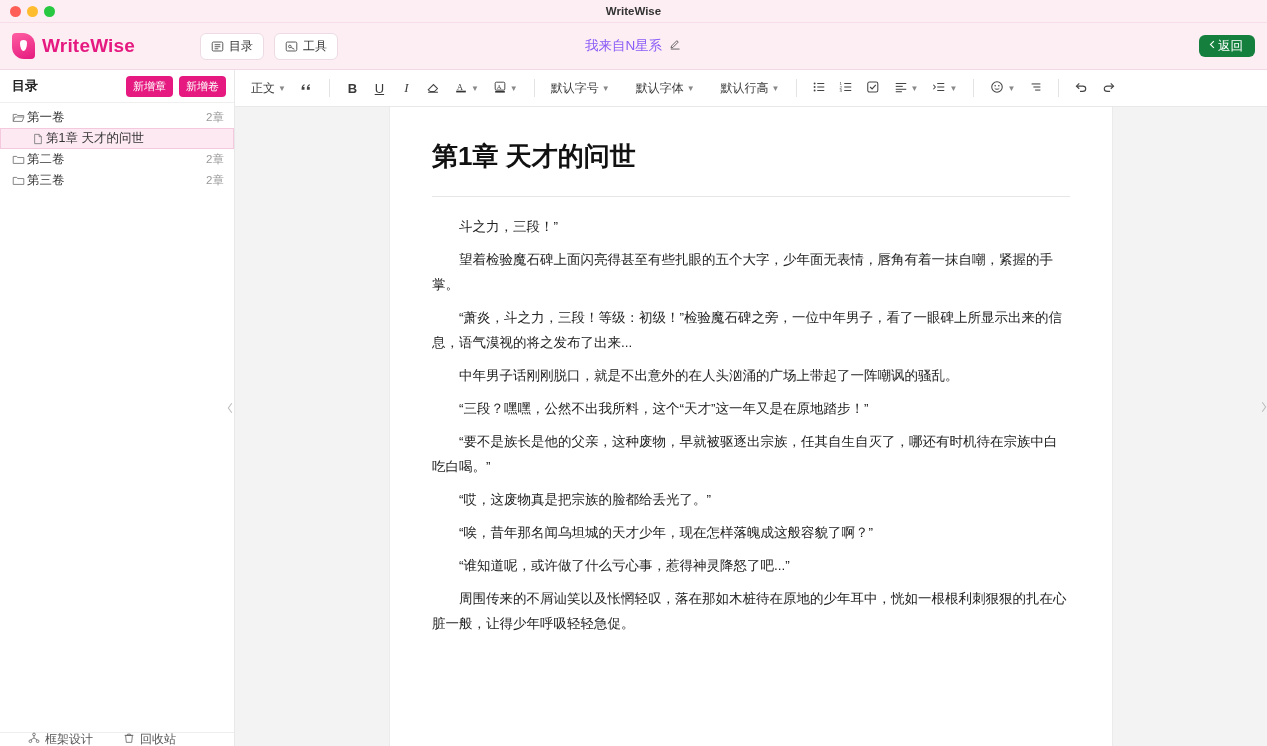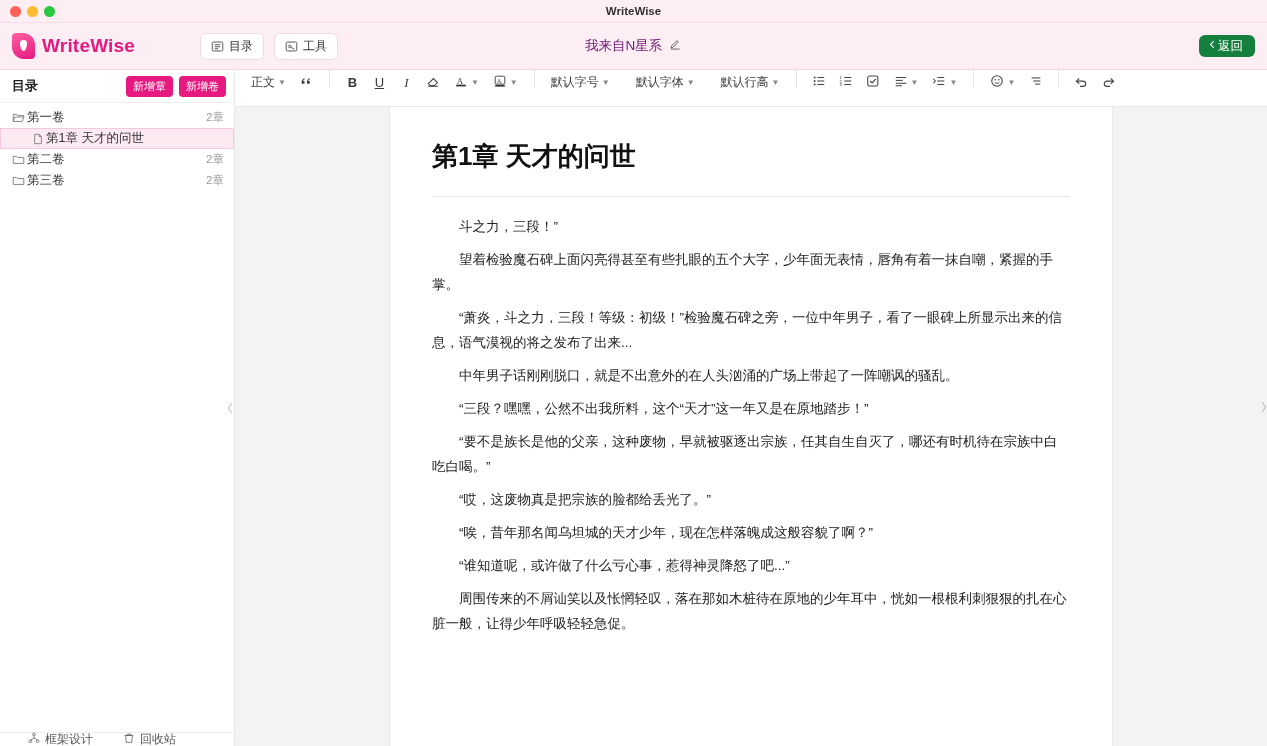--- a/index.html
+++ b/index.html
@@ -72,21 +72,21 @@
     font-size: 12px; color: #333;
     margin-right: 10px;
     cursor: pointer;
   }
   .topbtn svg { display: block; }
   .doc-title-wrap {
     position: absolute; left: 0; right: 0; top: 0; bottom: 0;
     display: flex; align-items: center; justify-content: center;
     gap: 7px; pointer-events: none;
   }
-  .doc-title { font-size: 13.5px; color: #701a75; text-align: center; }
+  .doc-title { font-size: 13.5px; color: #8b5cf6; text-align: center; }
   .pencil { pointer-events: auto; cursor: pointer; }
   .back-btn {
     position: absolute; right: 12px; top: 50%; transform: translateY(-50%);
     height: 22px; padding: 0 12px 0 8px;
     background: #15803d; color: #fff;
     border-radius: 6px;
     display: flex; align-items: center; 
     font-size: 12.5px; cursor: pointer;
   }
 
@@ -143,21 +143,21 @@
     color: #bbb; font-size: 10px; cursor: pointer;
   }
 
   
   .main { flex: 1; display: flex; flex-direction: column; background: #f3f3f3; position: relative; }
 
   .toolbar {
     height: 37px;
     background: #fff;
     border-bottom: 1px solid #e8e8e8;
-    display: flex; 
+    display: flex; align-items: center;
     padding: 0 10px;
     gap: 2px;
   }
   .tb-btn {
     height: 25px; min-width: 25px;
     display: inline-flex; align-items: center; justify-content: center;
     border-radius: 4px; cursor: pointer;
     font-size: 13px; color: #3a3a3a; padding: 0 4px;
   }
   .tb-sel {

